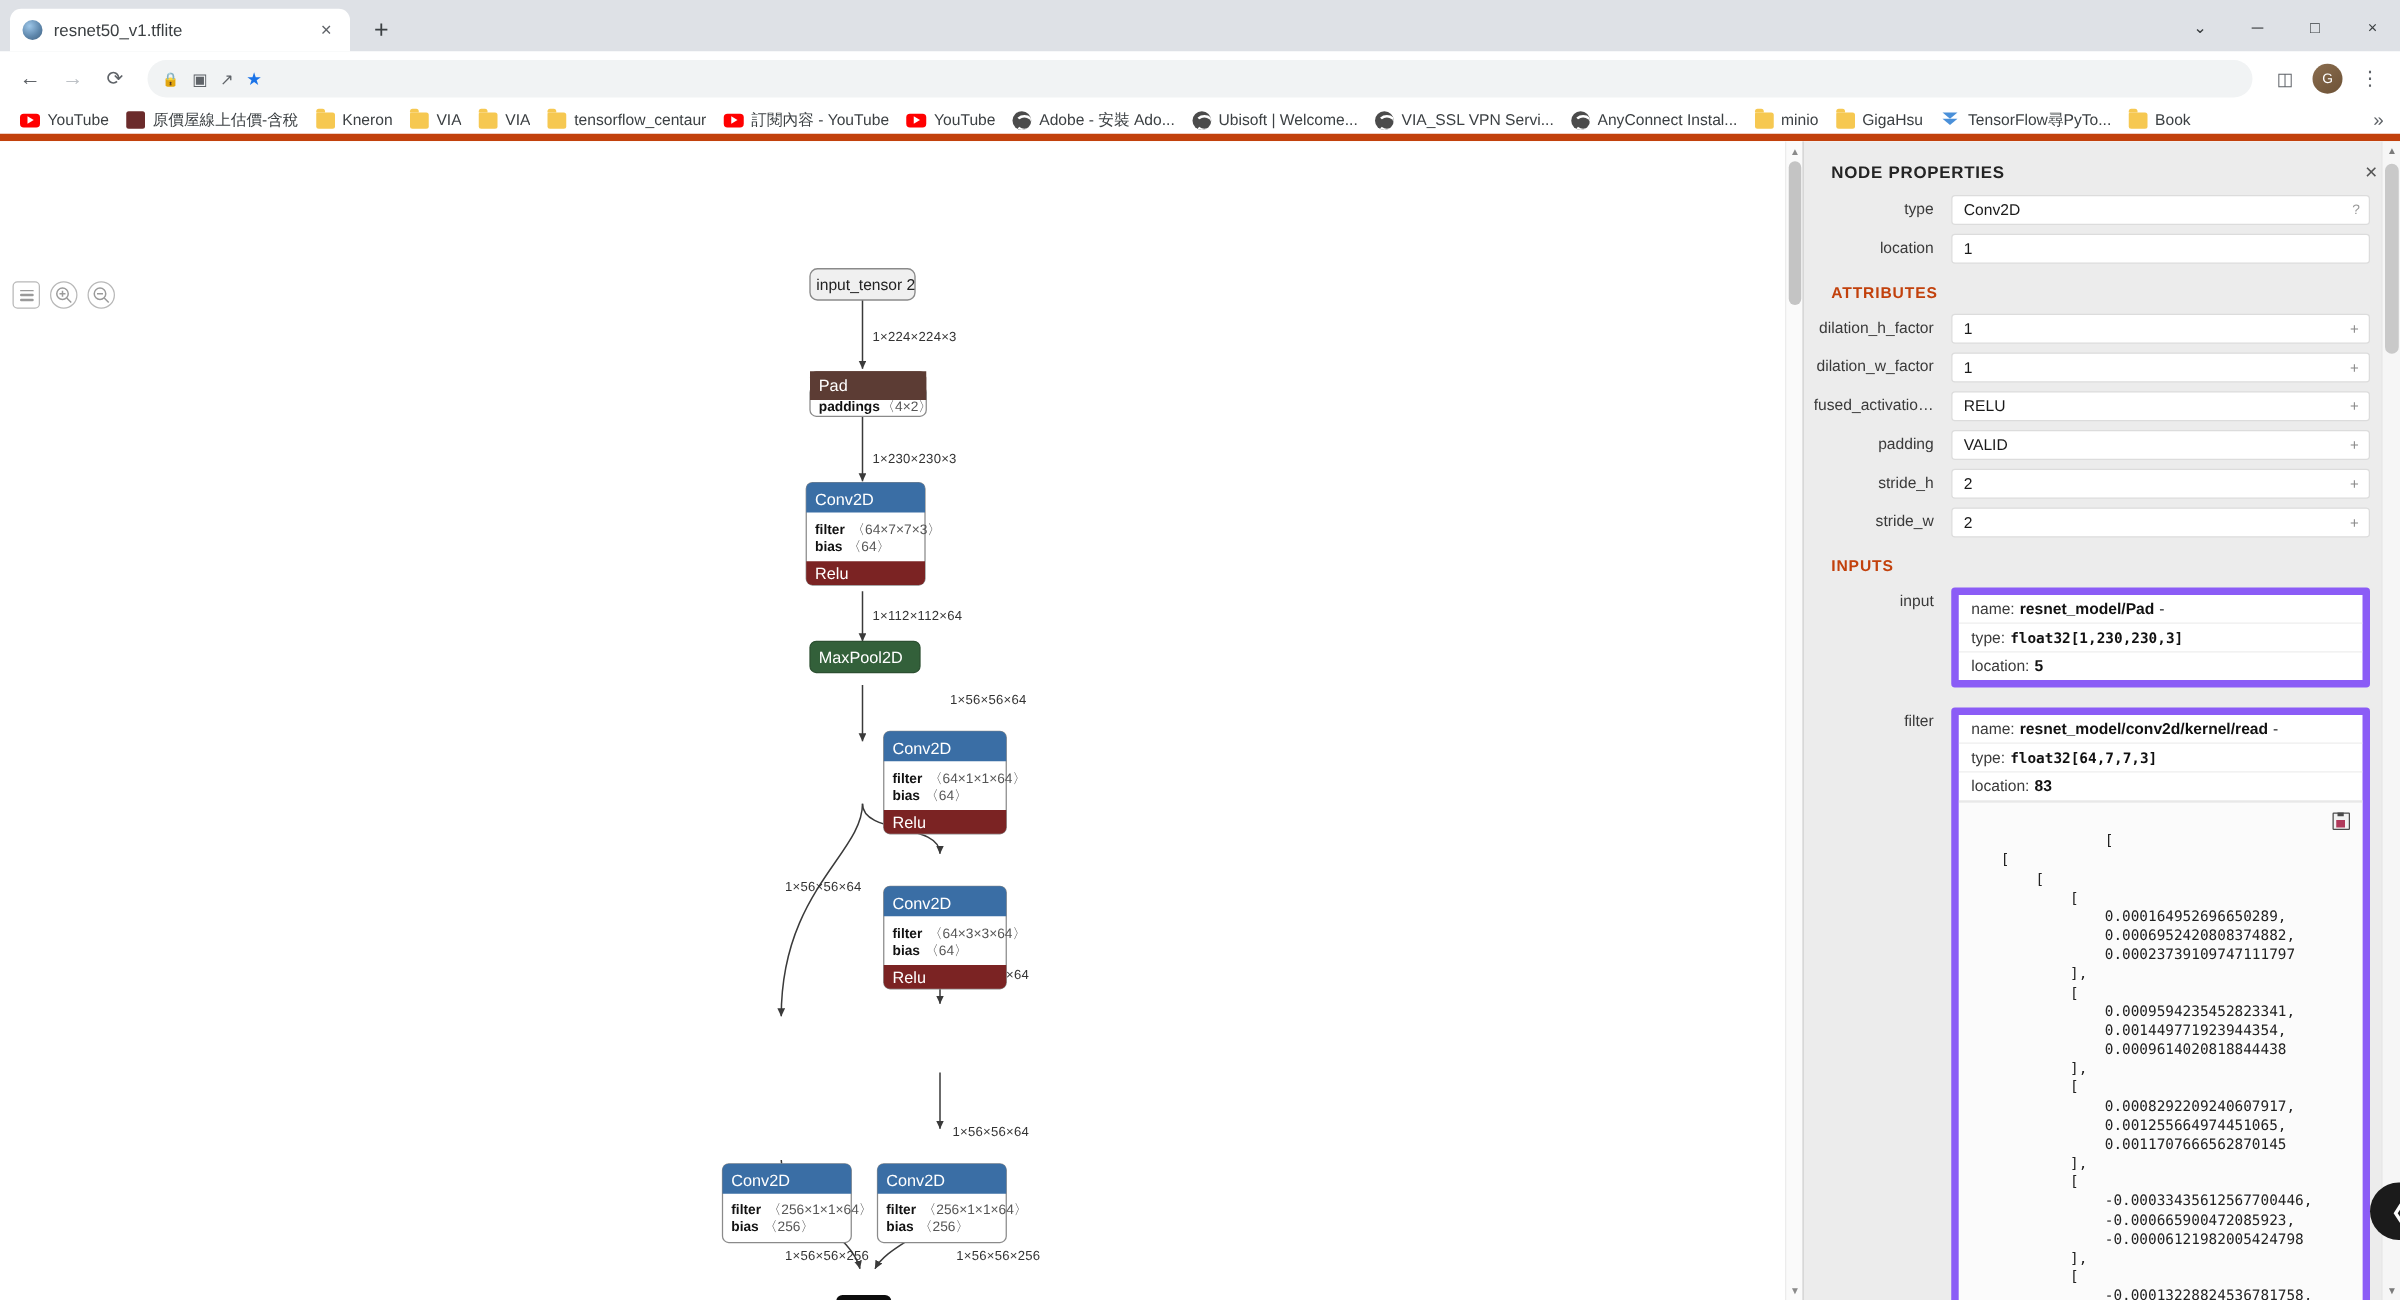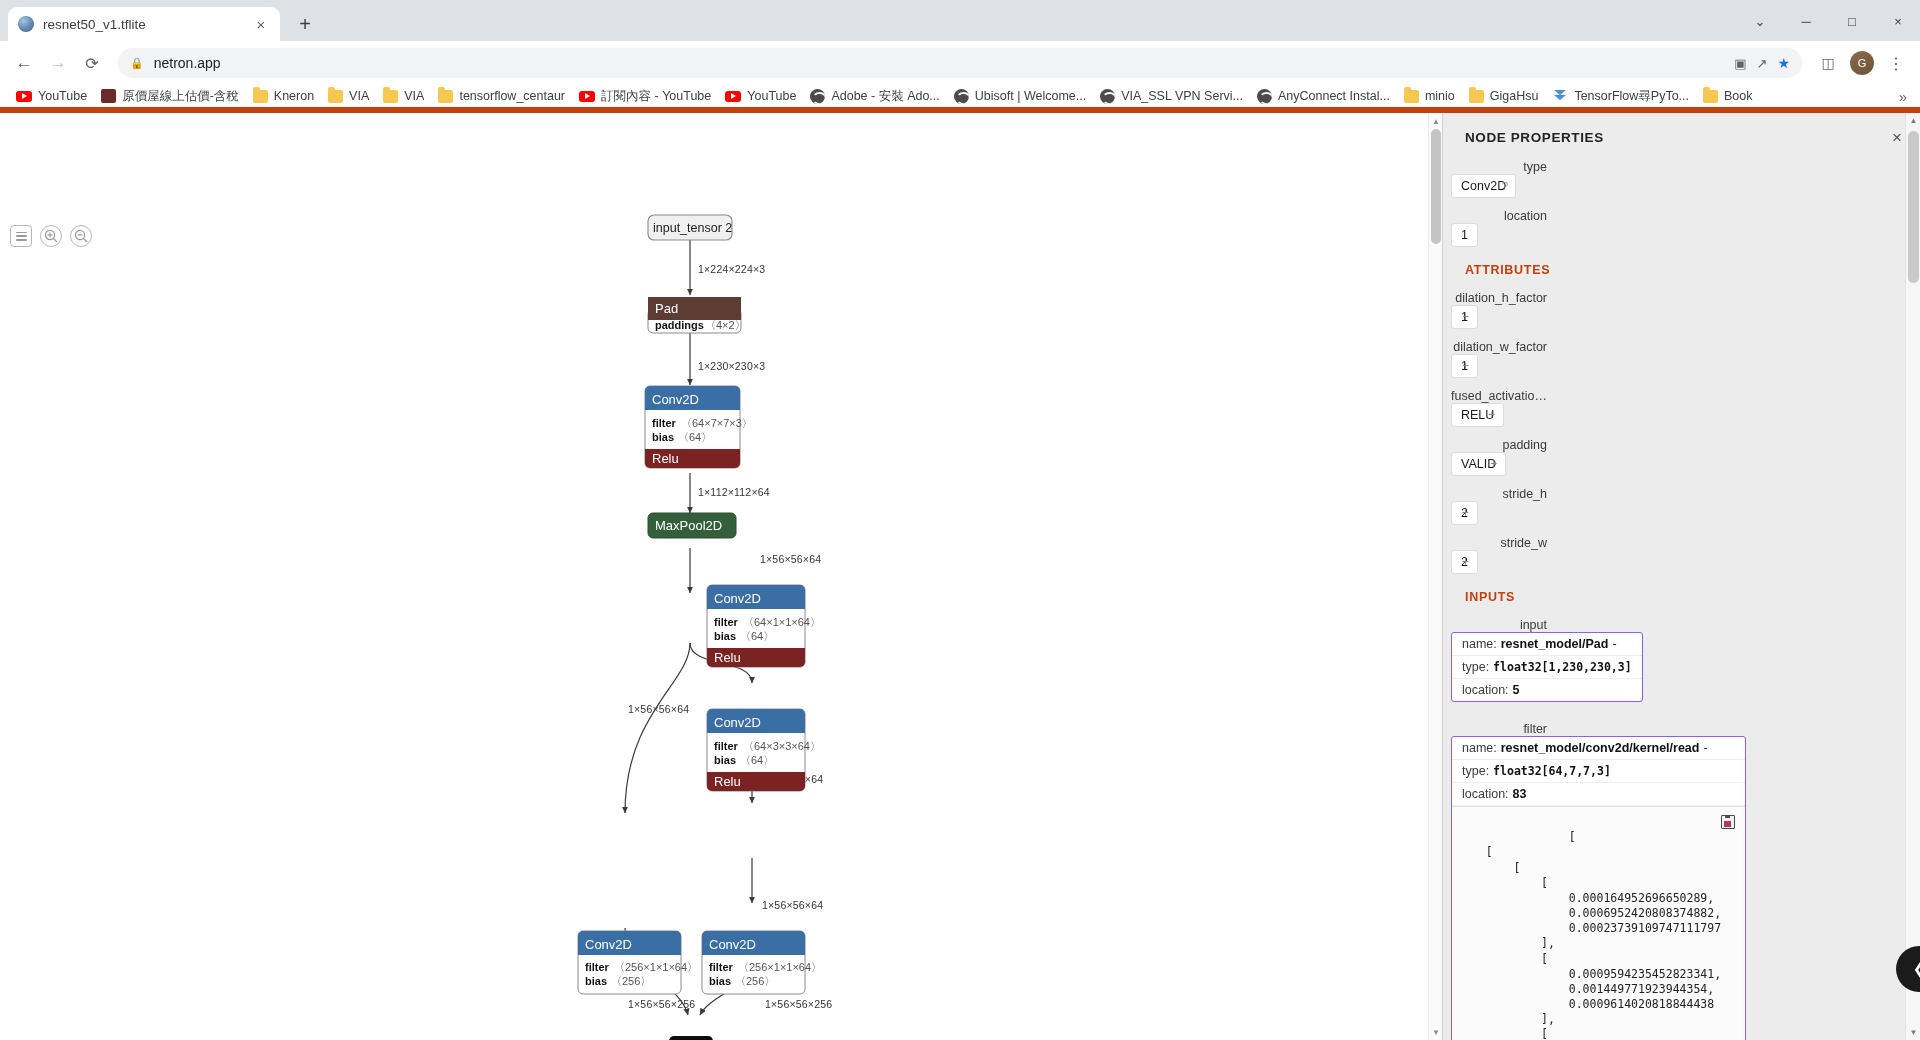--- a/index.html
+++ b/index.html
@@ -157,37 +157,37 @@
   .sb-title {
     font-size:13.5px; font-weight:bold; letter-spacing:.6px; color:#242424; flex:1;
   }
   .sb-close { font-size:17px; color:#555; line-height:1; }
   .sb-body { flex:1; overflow:hidden; padding:0 24px 0 8px; }
 
   .sec-title {
     font-size:12.5px; font-weight:bold; letter-spacing:.7px; color:#c2410c;
     margin:16px 0 10px 14px;
   }
-  .row { display:flex; align-items:flex-start; margin-bottom:7px;flex-direction:column; }
+  .row { display:flex; align-items:flex-start; margin-bottom:7px; }
   .row-key {
     width:110px; text-align:right; padding-right:14px; padding-top:4px;
     font-size:12.5px; color:#3a3a3a; flex:none; overflow:hidden;
     text-overflow:ellipsis; white-space:nowrap;
   }
   .row-val { flex:1; }
   .fld {
     background:#fff; border:1px solid #dcdcdc; border-radius:3px;
     padding:4px 9px; font-size:12.5px; color:#1a1a1a; min-height:24px;
     display:flex; align-items:center; position:relative;
   }
   .fld .q { position:absolute; right:7px; color:#9a9a9a; font-size:11px; }
   .fld .dash { position:absolute; right:8px; color:#8a8a8a; font-size:12px; }
 
   .tensor-card {
-    background:#fff; border:1px solid #8b5cf6; border-radius:3px; overflow:hidden;
+    background:#fff; border:6px solid #8b5cf6; border-radius:3px; overflow:hidden;
     margin-bottom:9px;
   }
   .tensor-line {
     padding:4px 10px; font-size:12.5px; border-bottom:1px solid #eeeeee;
     position:relative; display:flex; align-items:center; gap:4px;
   }
   .tensor-line:last-child { border-bottom:none; }
   .tl-key { color:#3a3a3a; }
   .tl-val { font-weight:bold; color:#111; }
   .tl-val.mono { font-family:"DejaVu Sans Mono", monospace; font-weight:bold; font-size:11.5px; }
@@ -261,21 +261,20 @@
       <div class="winbtn">×</div>
     </div>
   </div>
 
   <div class="toolbar">
     <div class="tbtn" style="font-size:17px">←</div>
     <div class="tbtn" style="font-size:17px;color:#bdc1c6">→</div>
     <div class="tbtn" style="font-size:16px">⟳</div>
     <div class="omnibox">
       <span style="font-size:11px">🔒</span>
-      <span class="omni-url">netron.app</span>
       <span class="omni-right">
         <span style="color:#5f6368;font-size:13px">▣</span>
         <span style="color:#5f6368;font-size:13px">↗</span>
         <span style="color:#1a73e8;font-size:14px">★</span>
       </span>
     </div>
     <div class="tbtn" style="font-size:14px">◫</div>
     <div class="tbtn">
       <span class="profile-av">G</span>
     </div>

